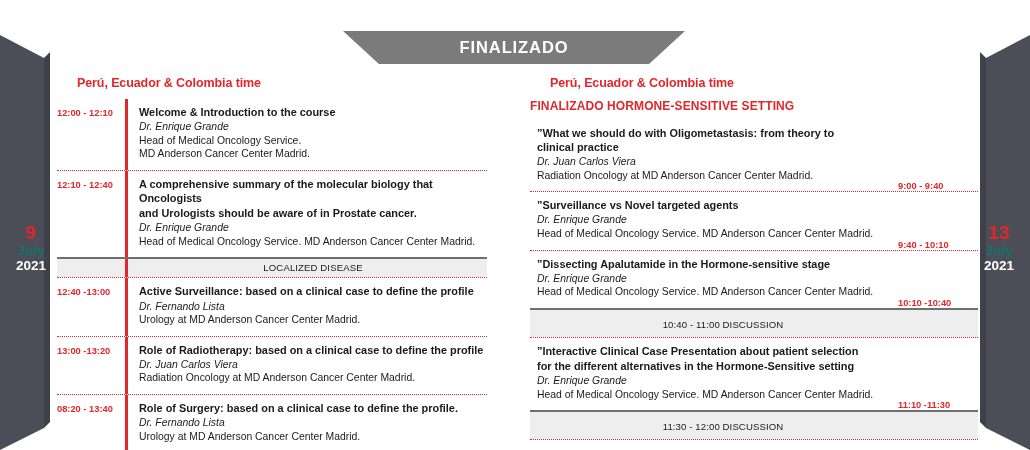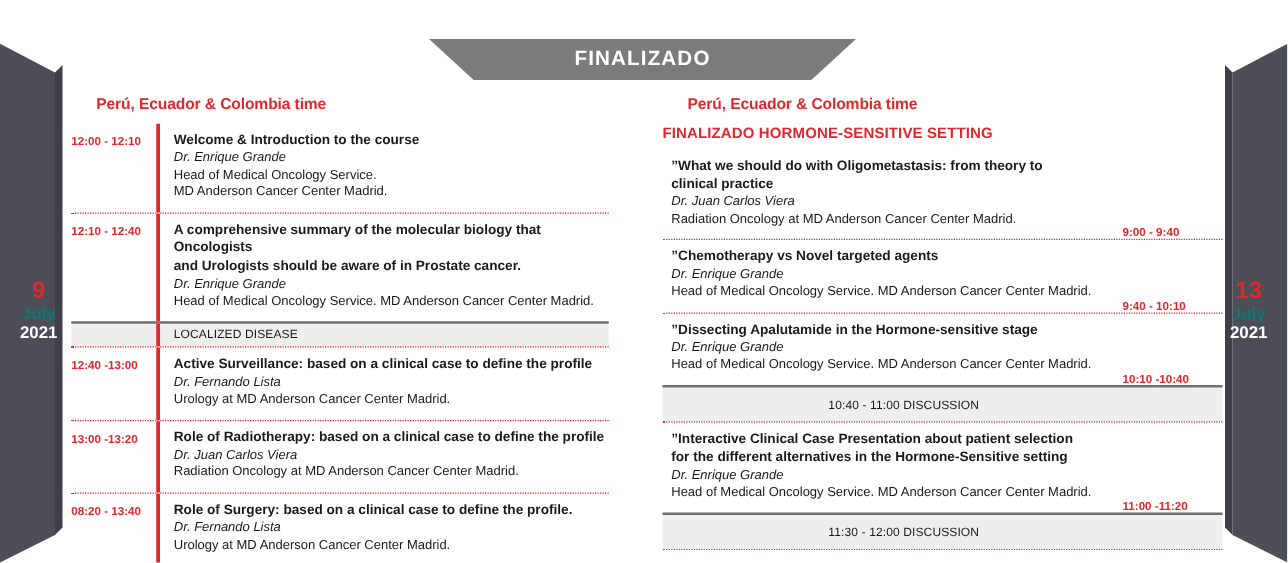--- a/index.html
+++ b/index.html
@@ -75,21 +75,21 @@
   .speaker{
     color:#1a1a1a;font-size:10.4px;font-style:italic;line-height:1.3;margin:0;
   }
   .affil{
     color:#1a1a1a;font-size:10.4px;line-height:1.32;margin:0;
   }
 
   
   .band{
     position:relative;background:#eeeeee;border-top:2px solid #6f6f6f;
-    padding:3px 0 4px 0;margin:0;
+    padding:3px 0 4px 0;margin:0;text-align:center;
   }
   .band .band-bar{
     position:absolute;left:68px;top:0;bottom:0;width:3px;background:#e2262b;
   }
   .band-label{
     margin-left:82px;color:#1a1a1a;font-size:9.6px;letter-spacing:.1px;
   }
 
   
   .row-r{position:relative;display:flex;align-items:flex-end;}
@@ -216,21 +216,21 @@
         <p class="title">”What we should do with Oligometastasis: from theory to clinical practice</p>
         <p class="speaker">Dr. Juan Carlos Viera</p>
         <p class="affil">Radiation Oncology at MD Anderson Cancer Center Madrid.</p>
       </div>
       <div class="bar-r"></div>
       <div class="time-right">9:00 - 9:40</div>
     </div>
 
     <div class="row-r dotted-top">
       <div class="body-r">
-        <p class="title">”Chemotherapy vs Novel targeted agents</p>
+        <p class="title">”Surveillance vs Novel targeted agents</p>
         <p class="speaker">Dr. Enrique Grande</p>
         <p class="affil">Head of Medical Oncology Service. MD Anderson Cancer Center Madrid.</p>
       </div>
       <div class="bar-r"></div>
       <div class="time-right">9:40 - 10:10</div>
     </div>
 
     <div class="row-r dotted-top">
       <div class="body-r">
         <p class="title">”Dissecting Apalutamide in the Hormone-sensitive stage</p>
@@ -246,21 +246,21 @@
     </div>
 
     <div class="row-r dotted-top">
       <div class="body-r">
         <p class="title">”Interactive Clinical Case Presentation about patient selection</p>
         <p class="title">for the different alternatives in the Hormone-Sensitive setting</p>
         <p class="speaker">Dr. Enrique Grande</p>
         <p class="affil">Head of Medical Oncology Service. MD Anderson Cancer Center Madrid.</p>
       </div>
       <div class="bar-r"></div>
-      <div class="time-right">11:00 -11:20</div>
+      <div class="time-right">11:10 -11:30</div>
     </div>
 
     <div class="disc">
       <span class="disc-label">11:30  - 12:00  DISCUSSION</span>
     </div>
 
     <div class="dotted-top"></div>
 
   </div>
 

